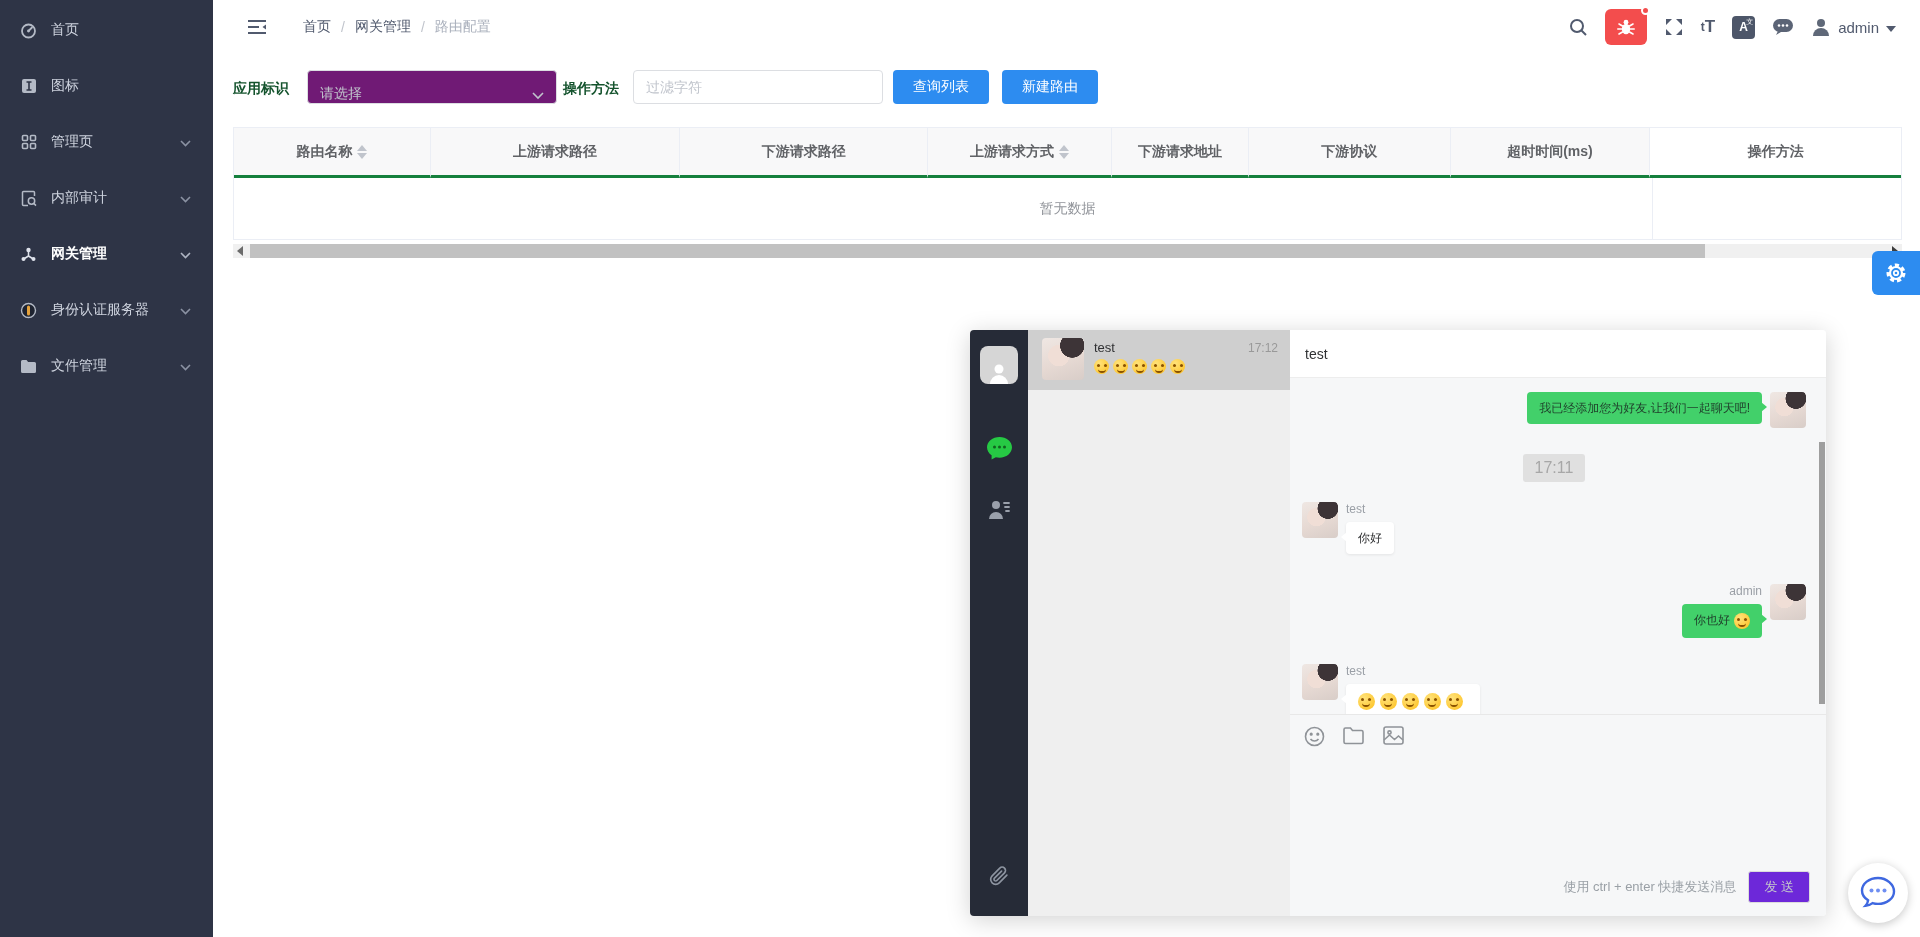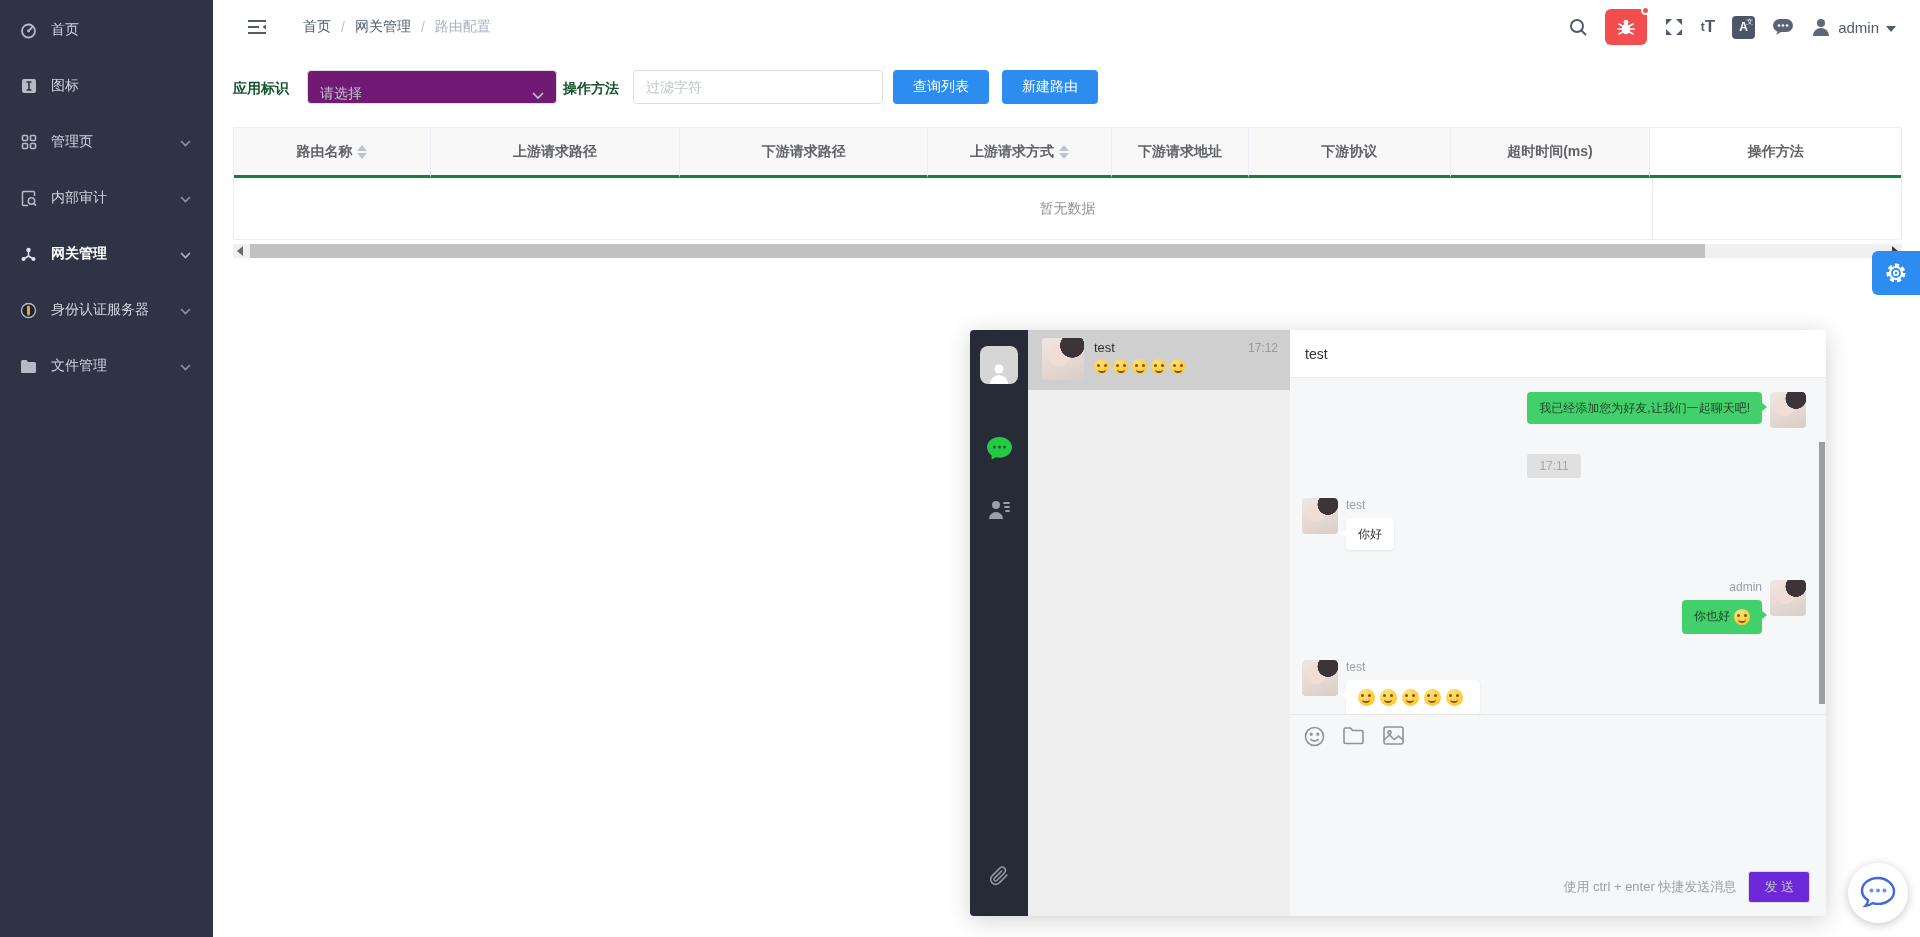--- a/index.html
+++ b/index.html
@@ -121,21 +121,21 @@
   .msg-author { font-size:12px; color:#9a9fa6; margin-bottom:6px; }
   .bubble { position:relative; padding:9px 12px; border-radius:4px; font-size:12px; line-height:14px; }
   .bubble.green { background:#42d06a; color:#20422c;margin-left:20px; }
   .bubble.white { background:#fff; color:#303133; box-shadow:0 1px 3px rgba(0,0,0,0.08); }
   .bubble.green::after { content:""; position:absolute; right:-5px; top:10px; width:0; height:0;
     border-top:5px solid transparent; border-bottom:5px solid transparent; border-left:6px solid #42d06a; }
   .bubble.white::after { content:""; position:absolute; left:-5px; top:10px; width:0; height:0;
     border-top:5px solid transparent; border-bottom:5px solid transparent; border-right:6px solid #fff; }
   .m1 { margin-top:8px; }
   .time-row { display:flex; justify-content:center; margin-top:26px; }
-  .time-pill { background:#e0e0e0; color:#a7a7a7; font-size:12px; padding:5px 12px; border-radius:3px; }
+  .time-pill { background:#e0e0e0; color:#a7a7a7; font-size:16px; padding:5px 12px; border-radius:3px; }
   .m2 { margin-top:20px; }
   .m3 { margin-top:30px; }
   .m4 { margin-top:26px; }
   .vscroll { position:absolute; right:1px; top:64px; width:6px; height:262px; background:#9e9e9e; cursor:pointer; }
 
   .input-panel { height:202px; border-top:1px solid #e8e8e8; display:flex; flex-direction:column; flex:0 0 auto; }
   .tool-row { display:flex; gap:18px; padding:11px 0 0 14px; }
   .tool-row .tool { cursor:pointer; display:flex; }
   .input-spacer { flex:1; cursor:text; }
   .send-row { display:flex; align-items:center; justify-content:flex-end; gap:12px; padding:0 16px 13px 0; }

